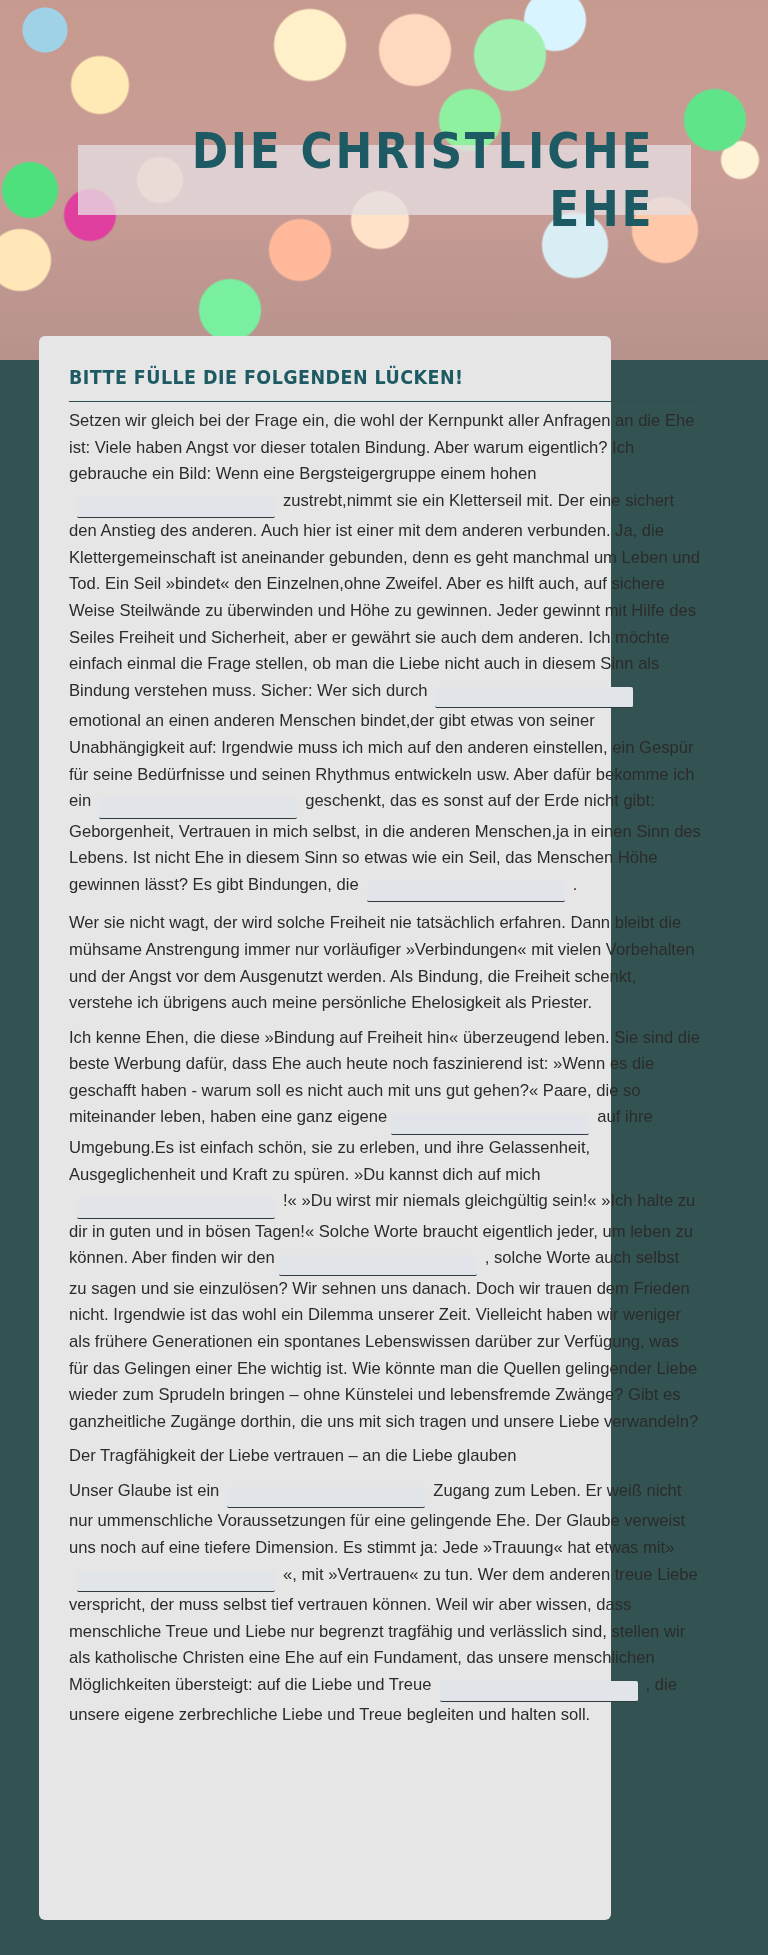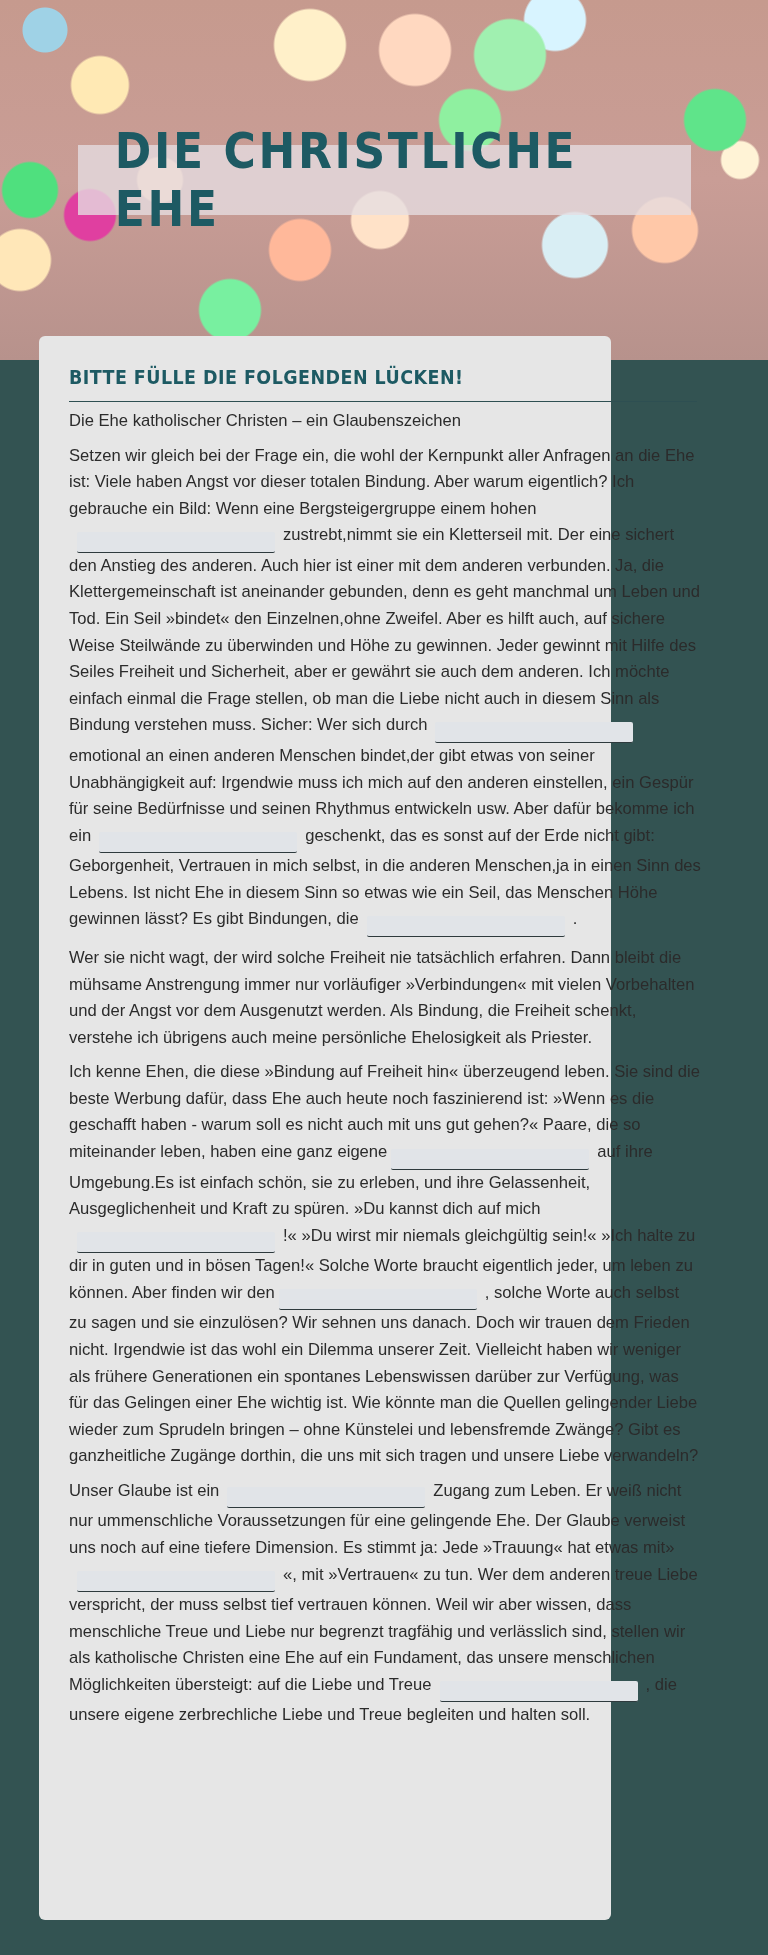--- a/index.html
+++ b/index.html
@@ -26,20 +26,21 @@
       radial-gradient(circle at 470px 120px, #8ff0a0 0 30px, transparent 32px),
       radial-gradient(circle at 715px 120px, #5fe48a 0 30px, transparent 32px),
       radial-gradient(circle at 665px 230px, #ffc8a8 0 32px, transparent 34px),
       radial-gradient(circle at 575px 245px, #d9eef4 0 32px, transparent 34px),
       radial-gradient(circle at 230px 310px, #78f0a0 0 30px, transparent 32px),
       radial-gradient(circle at 300px 250px, #ffb89a 0 30px, transparent 32px),
       radial-gradient(circle at 740px 160px, #fff3d6 0 18px, transparent 20px),
       radial-gradient(circle at 160px 180px, #ffd0b0 0 22px, transparent 24px),
       radial-gradient(circle at 380px 220px, #ffe2c8 0 28px, transparent 30px),
       linear-gradient(180deg, #c69a8e 0%, #c99d96 50%, #b7928c 100%);
+    text-align: right;
   }
   .title-box {
     position: absolute; left: 78px; top: 145px; width: 613px; height: 70px;
     background: rgba(230, 222, 225, 0.78);
     display: flex; align-items: center; justify-content: center;
   }
   .title-text {
     font-family: "DejaVu Sans", sans-serif;
     font-weight: bold;
     font-size: 50px;
@@ -102,32 +103,32 @@
   <div class="title-box">
     <span class="title-text">Die christliche Ehe</span>
   </div>
 </div>
 
 <div class="card">
   <div class="section-heading">Bitte fülle die folgenden Lücken!</div>
   <div class="heading-rule"></div>
 
   <div class="content">
-    <p class="sub">Die Ehe katholischer Christen – ein Glaubenszeichen</p>
 
     <p>
       <span>Setzen wir gleich bei der Frage ein, die wohl der Kernpunkt aller Anfragen an die Ehe ist: Viele haben Angst vor dieser totalen Bindung. Aber warum eigentlich? Ich gebrauche ein Bild: Wenn eine Bergsteigergruppe einem hohen</span><input class="blank" type="text" value="" style=""><span>zustrebt,nimmt sie ein Kletterseil mit. Der eine sichert den Anstieg des anderen. Auch hier ist einer mit dem anderen verbunden. Ja, die Klettergemeinschaft ist aneinander gebunden, denn es geht manchmal um Leben und Tod. Ein Seil »bindet« den Einzelnen,ohne Zweifel. Aber es hilft auch, auf sichere Weise Steilwände zu überwinden und Höhe zu gewinnen. Jeder gewinnt mit Hilfe des Seiles Freiheit und Sicherheit, aber er gewährt sie auch dem anderen. Ich möchte einfach einmal die Frage stellen, ob man die Liebe nicht auch in diesem Sinn als Bindung verstehen muss. Sicher: Wer sich durch</span><input class="blank" type="text" value="" style=""><span>emotional an einen anderen Menschen bindet,der gibt etwas von seiner Unabhängigkeit auf: Irgendwie muss ich mich auf den anderen einstellen, ein Gespür für seine Bedürfnisse und seinen Rhythmus entwickeln usw. Aber dafür bekomme ich ein</span><input class="blank" type="text" value="" style=""><span>geschenkt, das es sonst auf der Erde nicht gibt: Geborgenheit, Vertrauen in mich selbst, in die anderen Menschen,ja in einen Sinn des Lebens. Ist nicht Ehe in diesem Sinn so etwas wie ein Seil, das Menschen Höhe gewinnen lässt? Es gibt Bindungen, die</span><input class="blank" type="text" value="" style=""><span>.</span>
     </p>
 
     <p>Wer sie nicht wagt, der wird solche Freiheit nie tatsächlich erfahren. Dann bleibt die mühsame Anstrengung immer nur vorläufiger »Verbindungen« mit vielen Vorbehalten und der Angst vor dem Ausgenutzt werden. Als Bindung, die Freiheit schenkt, verstehe ich übrigens auch meine persönliche Ehelosigkeit als Priester.</p>
 
     <p>
       <span>Ich kenne Ehen, die diese »Bindung auf Freiheit hin« überzeugend leben. Sie sind die beste Werbung dafür, dass Ehe auch heute noch faszinierend ist: »Wenn es die geschafft haben - warum soll es nicht auch mit uns gut gehen?« Paare, die so miteinander leben, haben eine ganz eigene</span><input class="blank first-in-line" type="text" value="" style=""><span>auf ihre Umgebung.Es ist einfach schön, sie zu erleben, und ihre Gelassenheit, Ausgeglichenheit und Kraft zu spüren. »Du kannst dich auf mich</span><input class="blank" type="text" value="" style=""><span>!« »Du wirst mir niemals gleichgültig sein!« »Ich halte zu dir in guten und in bösen Tagen!« Solche Worte braucht eigentlich jeder, um leben zu können. Aber finden wir den</span><input class="blank first-in-line" type="text" value="" style=""><span>, solche Worte auch selbst zu sagen und sie einzulösen? Wir sehnen uns danach. Doch wir trauen dem Frieden nicht. Irgendwie ist das wohl ein Dilemma unserer Zeit. Vielleicht haben wir weniger als frühere Generationen ein spontanes Lebenswissen darüber zur Verfügung, was für das Gelingen einer Ehe wichtig ist. Wie könnte man die Quellen gelingender Liebe wieder zum Sprudeln bringen – ohne Künstelei und lebensfremde Zwänge? Gibt es ganzheitliche Zugänge dorthin, die uns mit sich tragen und unsere Liebe verwandeln?</span>
     </p>
 
+    <p class="sub">Der Tragfähigkeit der Liebe vertrauen – an die Liebe glauben</p>
 
     <p>
       <span>Unser Glaube ist ein</span><input class="blank" type="text" value="" style=""><span>Zugang zum Leben. Er weiß nicht nur ummenschliche Voraussetzungen für eine gelingende Ehe. Der Glaube verweist uns noch auf eine tiefere Dimension. Es stimmt ja: Jede »Trauung« hat etwas mit»</span><input class="blank" type="text" value="" style=""><span>«, mit »Vertrauen« zu tun. Wer dem anderen treue Liebe verspricht, der muss selbst tief vertrauen können. Weil wir aber wissen, dass menschliche Treue und Liebe nur begrenzt tragfähig und verlässlich sind, stellen wir als katholische Christen eine Ehe auf ein Fundament, das unsere menschlichen Möglichkeiten übersteigt: auf die Liebe und Treue</span><input class="blank" type="text" value="" style=""><span>, die unsere eigene zerbrechliche Liebe und Treue begleiten und halten soll.</span>
     </p>
   </div>
 </div>
 
 <div class="bottom-bar"></div>
 
 </body></html>

